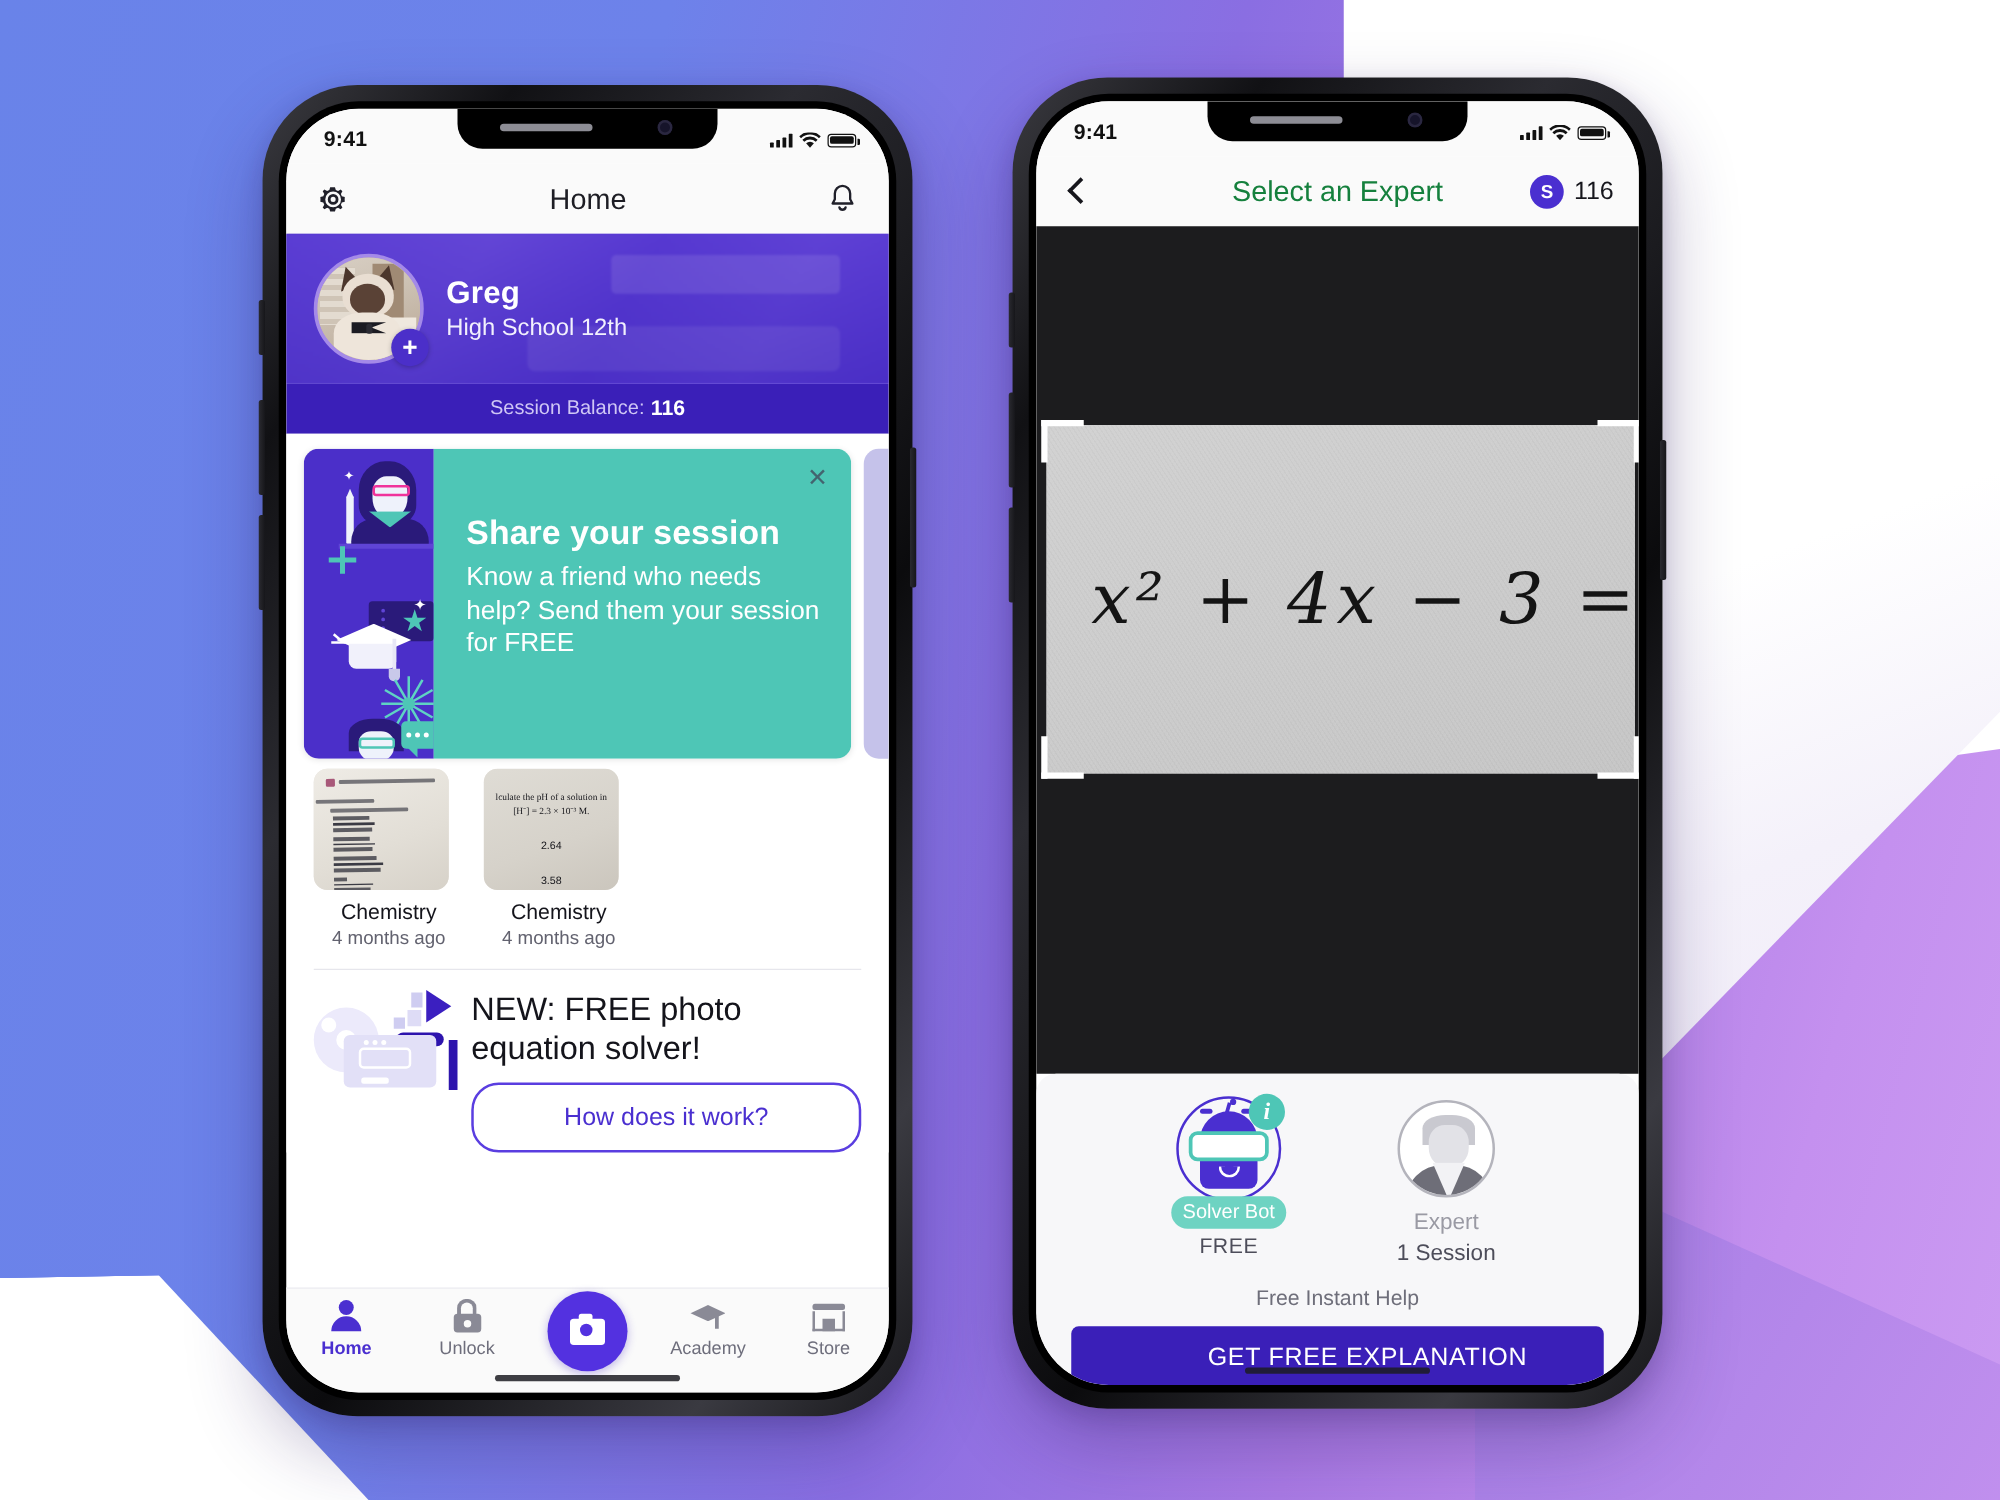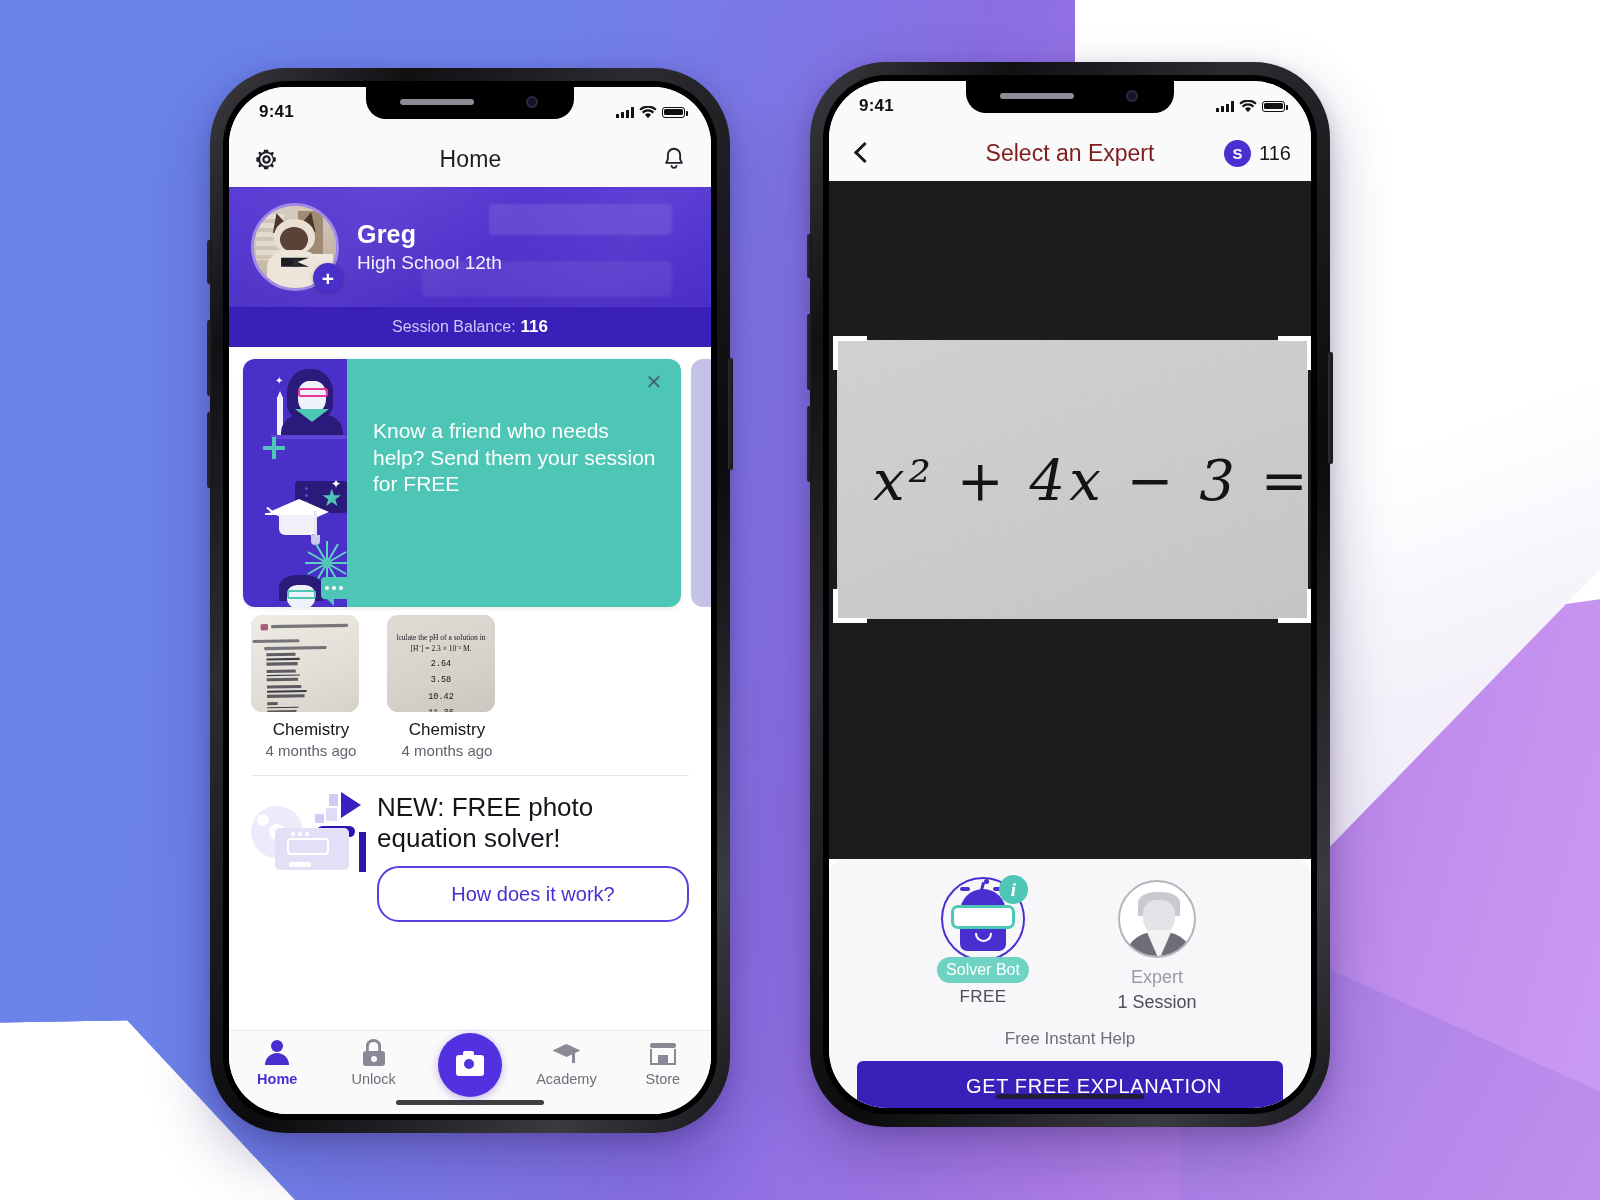--- a/index.html
+++ b/index.html
@@ -273,21 +273,21 @@
   .paper{ position:absolute; inset:0; background:linear-gradient(160deg,#efece6 0%,#e2ded6 60%,#d6d1c8 100%); padding:5px 4px; }
   .paper.tilt{ transform:rotate(-1deg) scale(1.04); }
   .pl{ height:3px; background:#4a4a52; opacity:.72; border-radius:1px; margin-bottom:3px; }
   .pl.s60{ width:60%; } .pl.s45{ width:45%; } .pl.s70{ width:70%; }
   .pl.red{ background:#8e2050; width:7%; height:6px; display:inline-block; margin-right:3px; }
   .frac{ margin:3px 0 4px 13px; }
   .frac .num{ height:3px; width:28px; background:#3b3b44; opacity:.8; }
   .frac .bar{ height:1.6px; width:32px; background:#3b3b44; margin:2px 0; }
   .frac .den{ height:3px; width:30px; background:#3b3b44; opacity:.8; }
   .ph-txt{ font-size:7.5px; color:#16161b; font-family:"Liberation Serif", serif; line-height:1.45; }
-  .ph-ans{ font-size:8.5px; color:#16161b; font-family:Liberation Mono, monospace; line-height:1.7; margin-top:2px; }
+  .ph-ans{ font-size:8.5px; color:#16161b; font-family:Liberation Sans, sans-serif; line-height:1.7; margin-top:14px; }
 
   .new-divider{ height:1px; background:#e6e6ec; margin:16px 22px 0; }
   .new-section{ display:flex; padding:10px 22px 0 18px; align-items:flex-start; }
   .new-art{ position:relative; flex:0 0 130px; height:92px; }
   .proj-reel{ position:absolute; left:4px; top:20px; width:52px; height:52px; border-radius:50%; background:#eceafb; }
   .proj-reel::after{ content:''; position:absolute; left:18px; top:18px; width:16px; height:16px; border-radius:50%; background:#fff; }
   .proj-hole1{ position:absolute; left:10px; top:28px; width:12px; height:12px; border-radius:50%; background:#fff; }
   .proj-hole2{ position:absolute; left:32px; top:48px; width:12px; height:12px; border-radius:50%; background:#fff; }
   .proj-body{ position:absolute; left:28px; top:42px; width:74px; height:42px; background:#e2e0f7; border-radius:5px; }
   .proj-lens{ position:absolute; left:40px; top:52px; width:42px; height:17px; border:2.4px solid #fff; border-radius:4px; }
@@ -347,21 +347,21 @@
     display:flex; align-items:center; padding:0 20px; position:relative;
   }
   .back-chev{ width:26px; height:26px; position:relative; }
   .back-chev::before{
     content:''; position:absolute; left:8px; top:5px; width:12px; height:12px;
     border-left:3.4px solid #16161c; border-bottom:3.4px solid #16161c;
     transform:rotate(45deg);
   }
   .navbar2-title{
     position:absolute; left:0; right:0; text-align:center;
-    font-size:23px; color:#7f1d1d;
+    font-size:23px; color:#15803d;
   }
   .nav2-right{ margin-left:auto; display:flex; align-items:center; gap:8px; z-index:2; }
   .s-badge{
     width:27px; height:27px; border-radius:50%; background:#4a2fd0;
     color:#fff; font-size:15px; font-weight:700;
     display:flex; align-items:center; justify-content:center;
   }
   .bal-count{ font-size:20px; color:#16161c; }
 
   .cam-view{ position:absolute; left:0; right:0; top:100px; bottom:249px; background:#1c1c1e; }
@@ -568,20 +568,21 @@
               <div class="ill-fire-core"></div>
             </div>
             <div class="ill-boy-hair"></div>
                 <div class="ill-boy-face"></div>
                 <div class="ill-boy-glass"></div>
             <div class="ill-bubble"></div>
                 <div class="ill-bubble-dots"></div>
           </div>
           <div class="promo-body">
             <div class="promo-close">✕</div>
+            <div class="promo-title">Share your session</div>
             <div class="promo-sub">Know a friend who needs help? Send them your session for FREE</div>
           </div>
         </div>
         <div class="promo-peek"></div>
       </div>
 
 
       <div class="history-row">
 
         <div class="hist-item">

